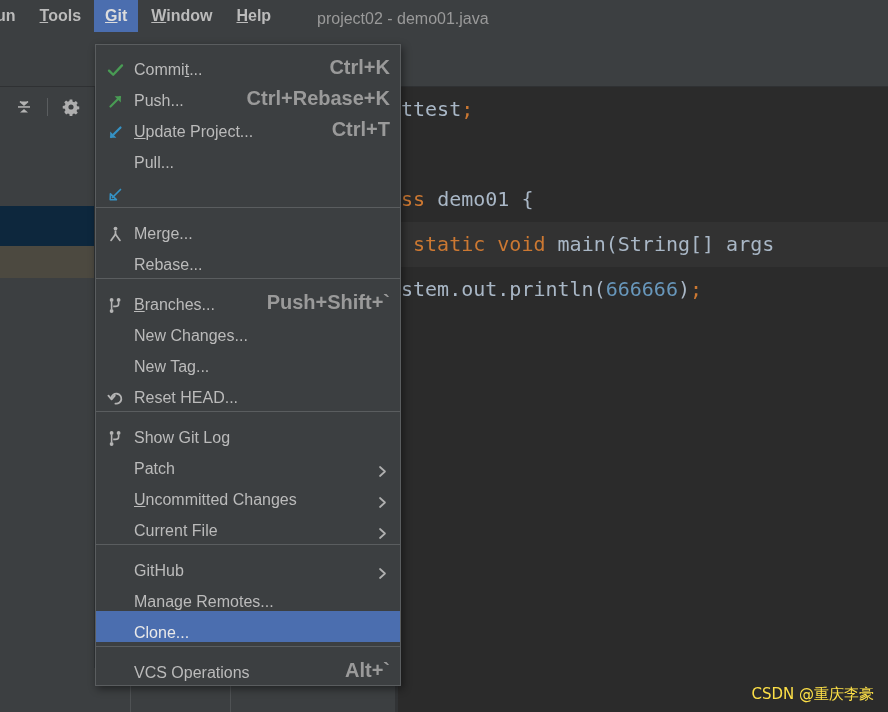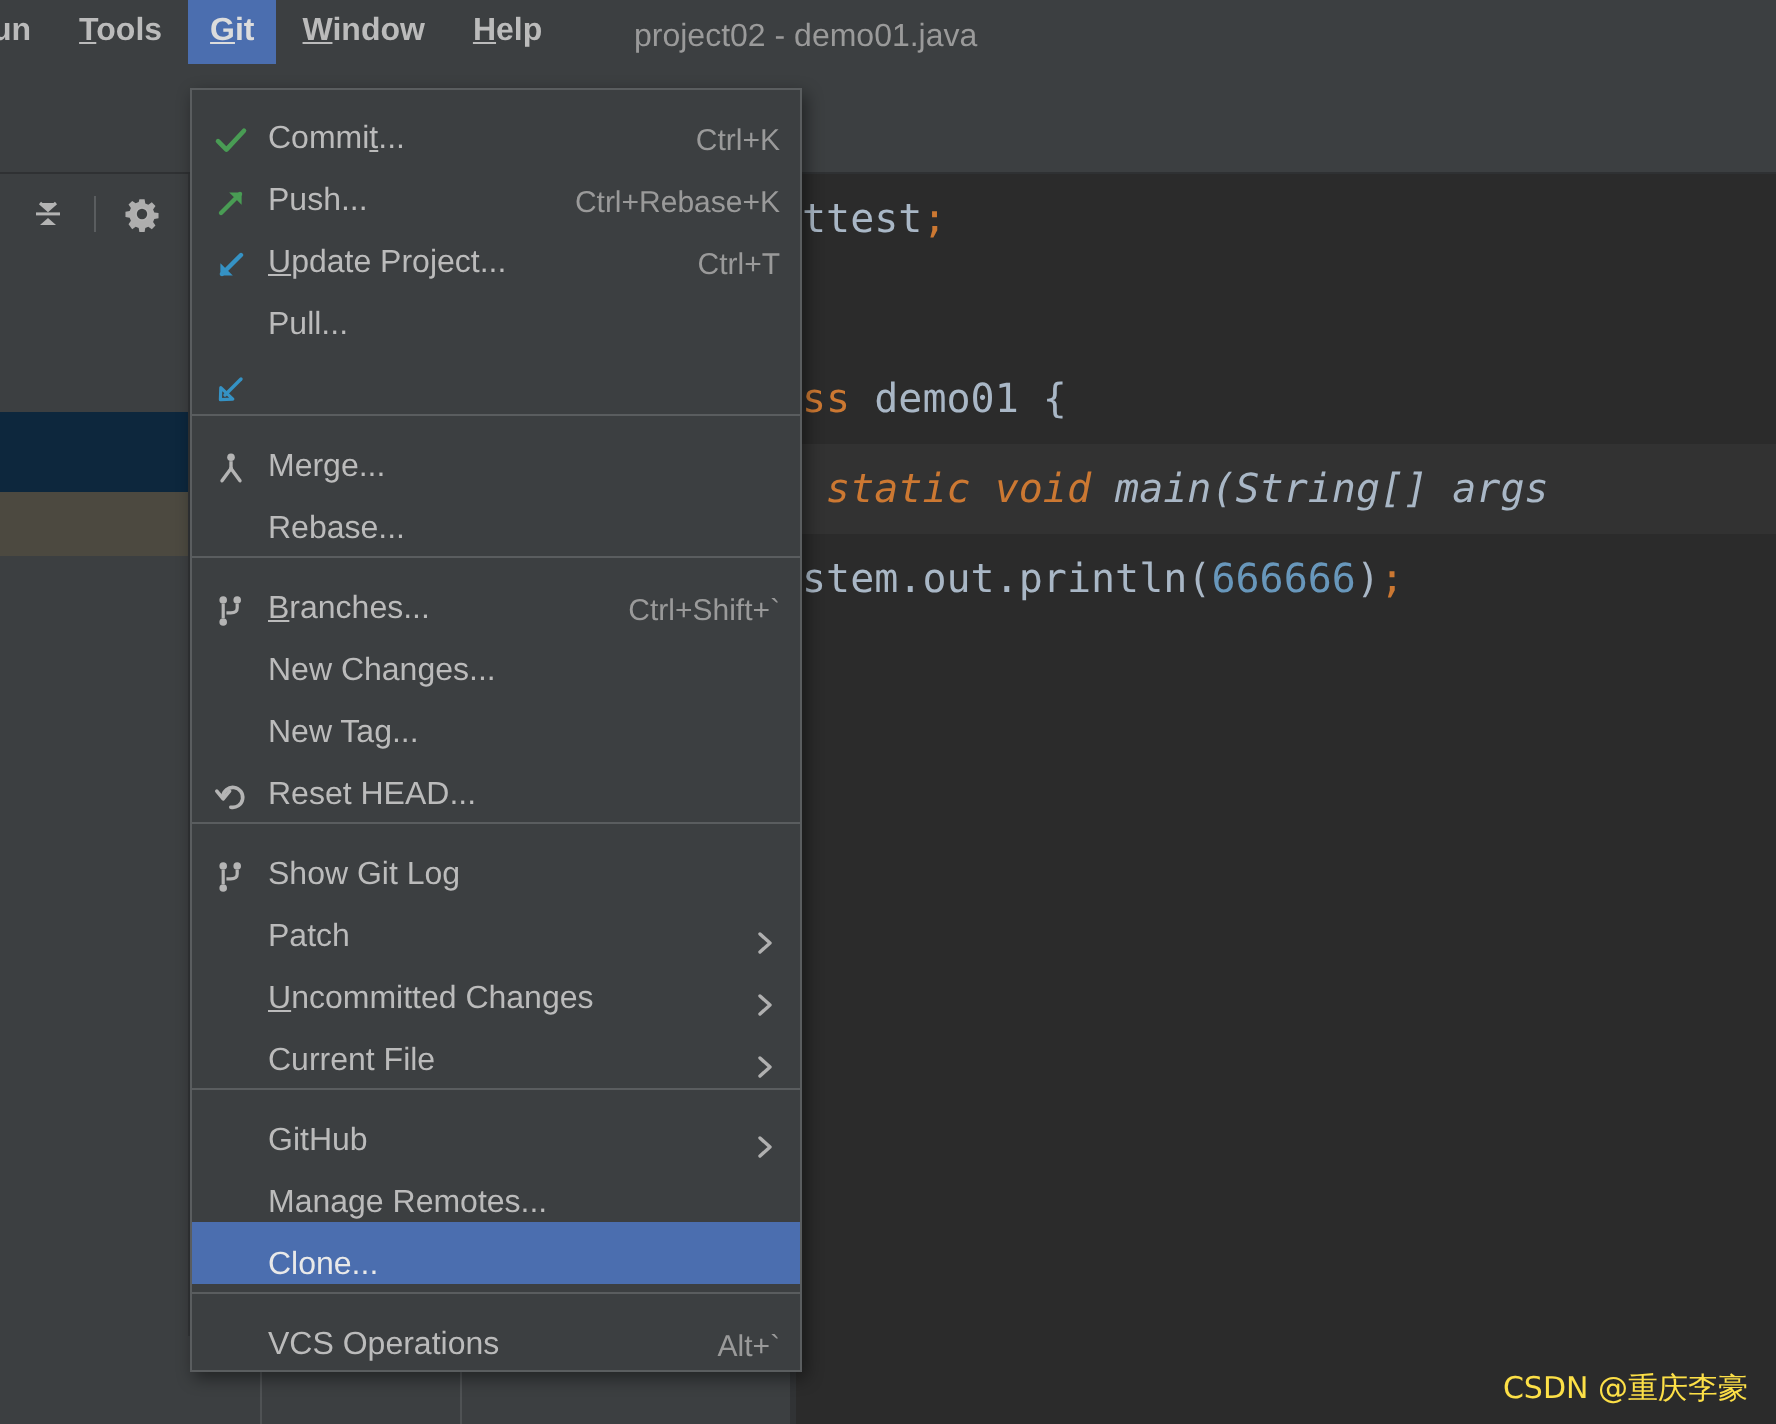--- a/index.html
+++ b/index.html
@@ -126,21 +126,21 @@
     position: absolute;
     left: 0; top: 0;
     width: 493px;
     font-family: "DejaVu Sans Mono", monospace;
     font-size: 20px;
     line-height: 45px;
     white-space: pre;
     color: #a9b7c6;
   }
   .cline { height: 45px; padding-left: 6px; box-sizing: border-box; }
-  .cline.hl { background: #323232; font-style: italic; }
+  .cline.hl { background: #323232; }
   .kw { color: #cc7832; }
   .num { color: #6897bb; }
   .pn { color: #a9b7c6; }
 
   
   #bottom-div-1 {
     position: absolute;
     left: 130px; top: 668px;
     width: 1px; height: 44px;
     background: #4f5254;
@@ -185,22 +185,23 @@
   .mi-icon {
     width: 38px;
     min-width: 38px;
     display: flex;
     align-items: center;
     justify-content: center;
   }
   .mi-label { flex: 1; }
   .mi-accel {
     color: #9a9a9a;
-    font-size: 15px;
+    font-size: 20px;
     padding-left: 16px;
+    font-weight: bold;
   }
   .mi-arrow {
     width: 16px;
     display: flex; align-items: center; justify-content: center;
     color: #b0b0b0;
   }
   .msep {
     height: 1px;
     background: #5a5d5f;
     margin: 4px 0;
@@ -327,21 +328,21 @@
       <div class="mi-icon">
         <svg width="17" height="17" viewBox="0 0 17 17">
           <circle cx="4.6" cy="3" r="1.9" fill="#b4b4b4"></circle>
           <circle cx="11.6" cy="3" r="1.9" fill="#b4b4b4"></circle>
           <circle cx="4.6" cy="14" r="1.9" fill="#b4b4b4"></circle>
           <path d="M4.6 5 L4.6 12" stroke="#b4b4b4" stroke-width="1.6" fill="none"></path>
           <path d="M11.6 5 L11.6 7 Q11.6 9.4 8.4 9.4 L6.2 9.4" stroke="#b4b4b4" stroke-width="1.6" fill="none"></path>
         </svg>
       </div>
       <div class="mi-label"><span class="mn">B</span>ranches...</div>
-      <div class="mi-accel">Ctrl+Shift+`</div>
+      <div class="mi-accel">Push+Shift+`</div>
     </div>
     <div class="mi">
       <div class="mi-icon"></div>
       <div class="mi-label">New Changes...</div>
     </div>
     <div class="mi">
       <div class="mi-icon"></div>
       <div class="mi-label">New Tag...</div>
     </div>
     <div class="mi">

